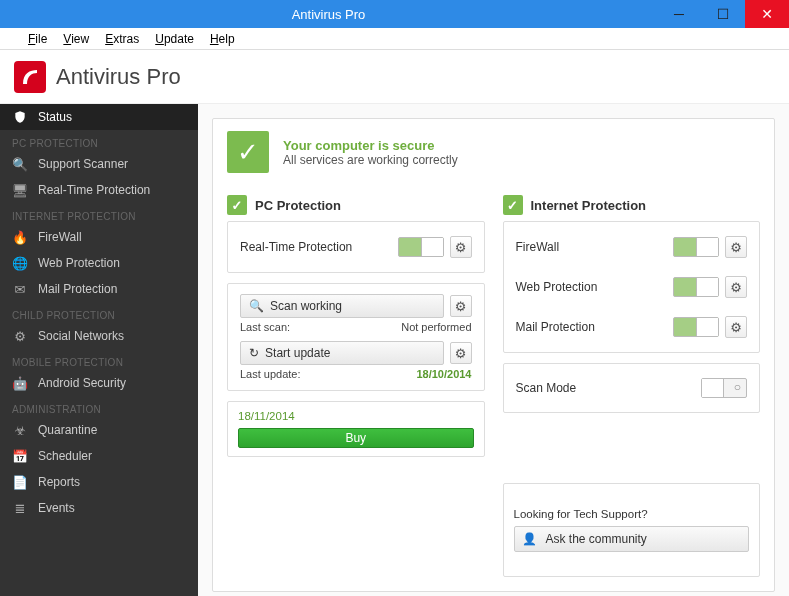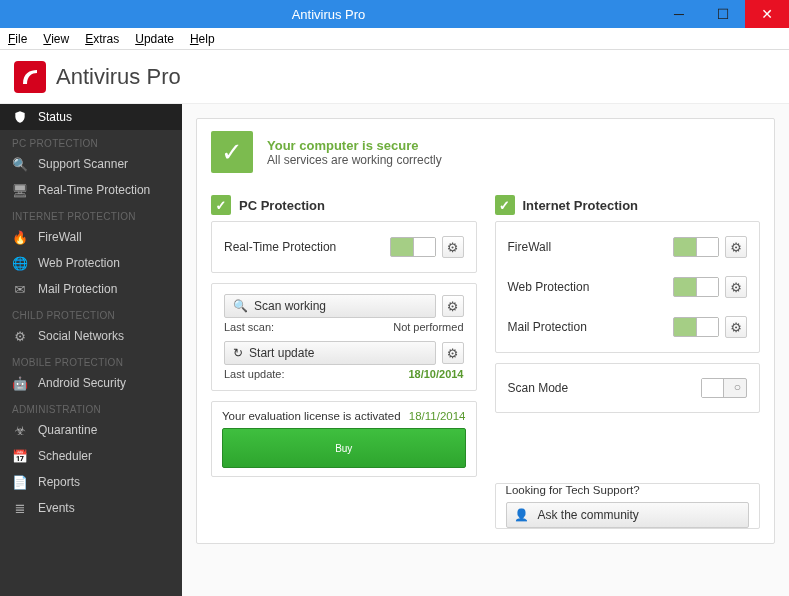--- a/index.html
+++ b/index.html
@@ -7,34 +7,34 @@
 
 
 .titlebar { height: 28px; background: #2e8ae6; color: #fff; display: flex; align-items: center; position: relative; }
 .titlebar .title { flex: 1; text-align: center; font-size: 13px; }
 .titlebar .controls { display: flex; height: 100%; }
 .titlebar .ctrl { width: 44px; height: 100%; display: flex; align-items: center; justify-content: center; font-size: 14px; cursor: pointer; }
 .titlebar .ctrl.close { background: #e81123; }
 .titlebar .ctrl.min, .titlebar .ctrl.max { color: #222; }
 
 
-.menubar { height: 22px; background: #fff; border-bottom: 1px solid #ddd; display: flex; align-items: center; padding: 0 0; font-size: 12px; }
+.menubar { height: 22px; background: #fff; border-bottom: 1px solid #ddd; display: flex; align-items: center; padding: 0 20px; font-size: 12px; }
 .menubar .mitem { padding: 2px 8px; cursor: pointer; }
 .menubar .mitem .u { text-decoration: underline; }
 
 
 .header { height: 54px; display: flex; align-items: center; padding: 0 14px; border-bottom: 1px solid #eee; gap: 10px; }
 .logo { width: 32px; height: 32px; background: #d4021d; border-radius: 4px; display:flex; align-items:center; justify-content:center; }
 .header .name { font-size: 22px; color: #444; font-weight: 300; }
 
 
 .body { display: flex; height: calc(596px - 28px - 22px - 54px); }
 
 
-.sidebar { width: 182px; background: #333; color: #ccc; font-size: 12px; overflow: hidden; }
+.sidebar { width: 198px; background: #333; color: #ccc; font-size: 12px; overflow: hidden; }
 .sidebar .srow { display: flex; align-items: center; gap: 10px; padding: 5px 12px; cursor: pointer; }
 .sidebar .srow.active { background: #222; color: #fff; }
 .sidebar .shdr { color: #666; font-size: 10px; padding: 8px 12px 2px; letter-spacing: 0.3px; }
 .sidebar .sicon { width: 16px; height: 16px; display: inline-flex; align-items: center; justify-content: center; color: #aaa; font-size: 13px; }
 
 
 .main { flex: 1; background: #fafafa; padding: 14px; overflow: auto; }
 .panel { border: 1px solid #ddd; border-radius: 2px; background: #fff; padding: 12px; }
 
 .secure-banner { display: flex; align-items: center; gap: 14px; padding: 12px 14px; }
@@ -67,23 +67,23 @@
 .actionbtn { flex:1; height: 24px; border: 1px solid #ccc; border-radius: 2px; background: linear-gradient(#fafafa,#e8e8e8); display:flex; align-items:center; gap:6px; padding: 0 8px; font-size: 12px; color:#333; cursor:pointer; }
 .actionbtn-row { display:flex; gap:6px; align-items:center; }
 
 .inforow { display:flex; justify-content:space-between; font-size: 11px; color:#444; padding: 3px 0 0; }
 .inforow .val { color:#444; }
 .inforow .val.green { color: #5a9a2f; font-weight: bold; }
 
 .buycard { border:1px solid #ddd; border-radius:2px; background:#fff; padding: 8px 10px; }
 .buycard .top { display:flex; justify-content:space-between; font-size: 11.5px; color:#333; margin-bottom:6px; }
 .buycard .top .date { color:#5a9a2f; font-weight:normal; }
-.buybtn { width:100%; height:40px; background: linear-gradient(#3fbf3f,#2ea52e); border:1px solid #268a26; color:#fff; font-size:10px; border-radius:2px; cursor:pointer; }
-
-.supportcard { border:1px solid #ddd; border-radius:2px; background:#fff; padding: 0 10px; margin-top: 60px; }
+.buybtn { width:100%; height:20px; background: linear-gradient(#3fbf3f,#2ea52e); border:1px solid #268a26; color:#fff; font-size:12px; border-radius:2px; cursor:pointer; }
+
+.supportcard { border:1px solid #ddd; border-radius:2px; background:#fff; padding: 24px 10px; margin-top: 60px; }
 .supportcard .q { font-size: 11.5px; color:#333; margin-bottom:6px; }
 .supportbtn { width:100%; height:26px; border:1px solid #ccc; background: linear-gradient(#fafafa,#e8e8e8); font-size:12px; color:#333; display:flex; align-items:center; gap:8px; padding:0 8px; cursor:pointer; border-radius:2px; }
 </style>
 </head>
 <body>
 
 <div class="titlebar">
   <div class="title">Antivirus Pro</div>
   <div class="controls">
     <div class="ctrl min">─</div>
@@ -225,21 +225,20 @@
               <div class="gearbtn">⚙</div>
             </div>
             <div class="inforow">
               <span>Last update:</span>
               <span class="val green">18/10/2014</span>
             </div>
           </div>
 
           <div class="buycard">
             <div class="top">
-              <span>Your evaluation license is activated</span>
               <span class="date">18/11/2014</span>
             </div>
             <button class="buybtn">Buy</button>
           </div>
         </div>
 
         <div class="col">
           <div>
             <div class="sectionhdr">
               <div class="smallcheck">✓</div>

